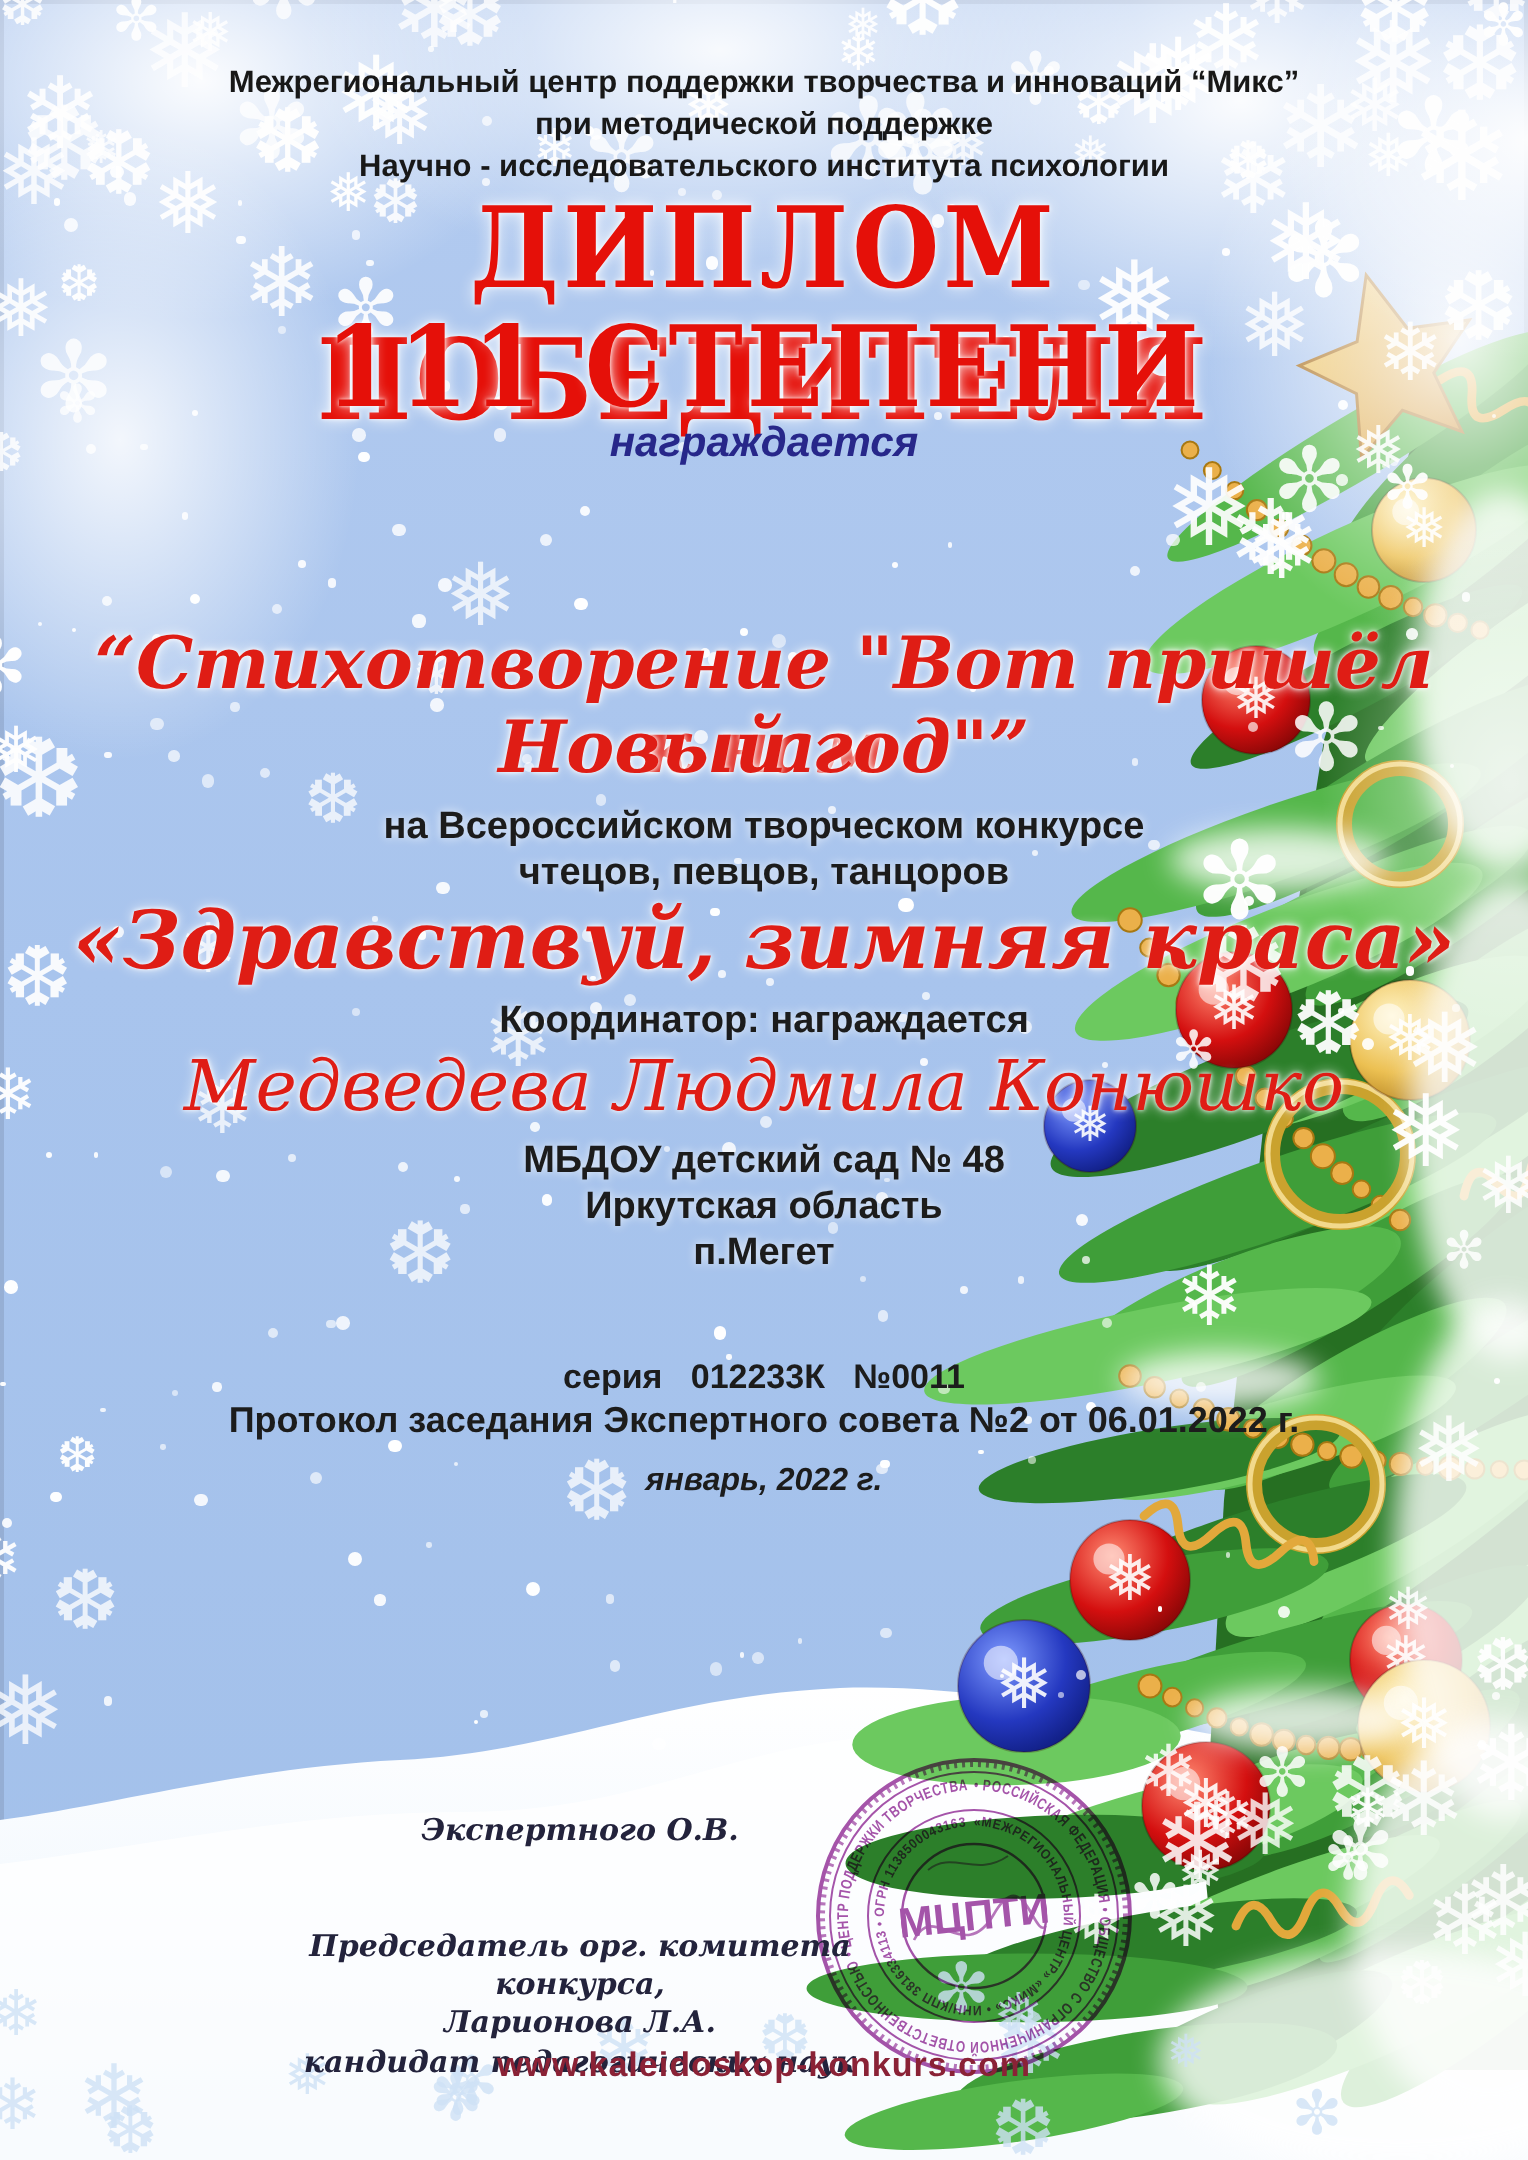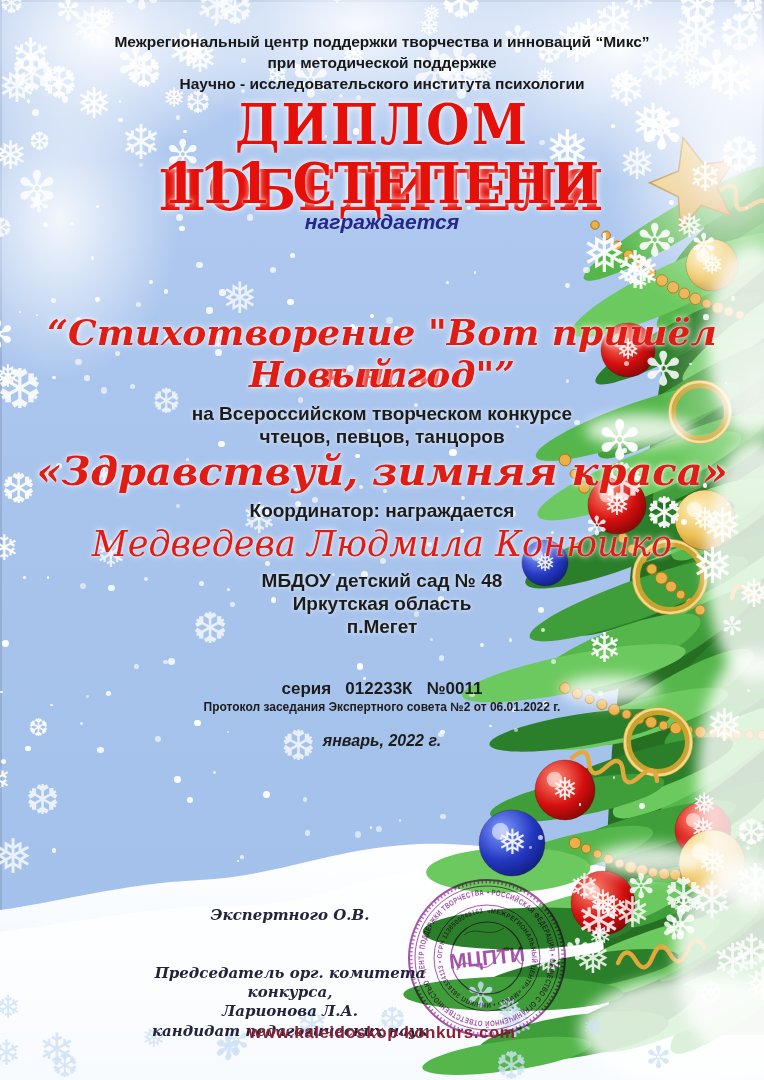--- a/index.html
+++ b/index.html
@@ -22,21 +22,21 @@
   .org{font-size:15.5px;font-weight:bold;color:#181818;line-height:1.32;}
   .title{font-family:"DejaVu Serif",serif;font-weight:bold;color:#e51009;
          font-size:50px;letter-spacing:2px;transform:scaleY(1.12);
          text-shadow:0 0 7px rgba(255,255,255,.95),0 0 2px rgba(255,255,255,.9);}
   .navy-it{font-size:21px;font-weight:bold;font-style:italic;color:#27278a;}
   .red-script{font-family:"DejaVu Serif",serif;font-style:italic;color:#df1d15;
          text-shadow:0 0 6px rgba(255,255,255,.95),0 0 2px #fff;}
   .black-b{font-size:19px;font-weight:bold;color:#1c1c1c;
          text-shadow:0 0 5px rgba(255,255,255,.8);}
   .series{font-size:17px;font-weight:bold;color:#1c1c1c;white-space:pre;}
-  .protocol{font-size:12px;font-weight:bold;color:#1c1c1c;}
+  .protocol{font-size:18px;font-weight:bold;color:#1c1c1c;}
   .date-it{font-size:16px;font-weight:bold;font-style:italic;color:#1c1c1c;}
   .sig{position:absolute;left:118px;width:344px;text-align:center;
        font-family:"DejaVu Serif",serif;font-weight:bold;font-style:italic;
        font-size:15px;line-height:1.28;color:#23233c;}
   .url{font-size:17px;font-weight:bold;letter-spacing:.5px;color:#8a2236;}
 </style>
 </head>
 <body>
 
 <div id="page">

